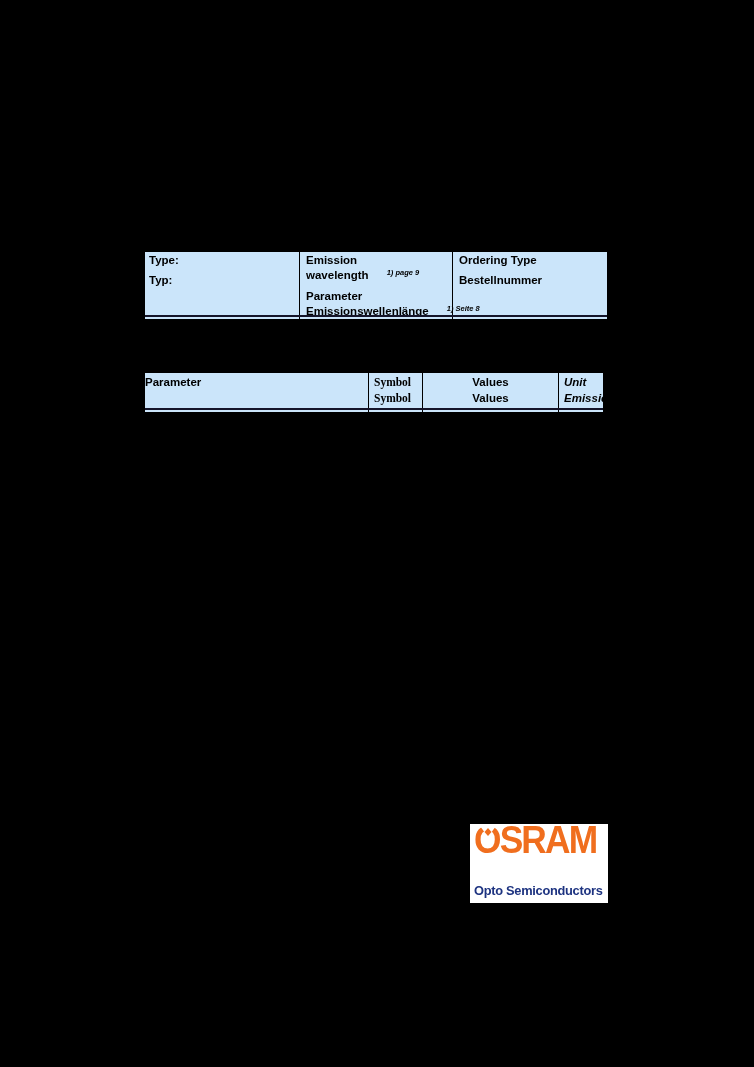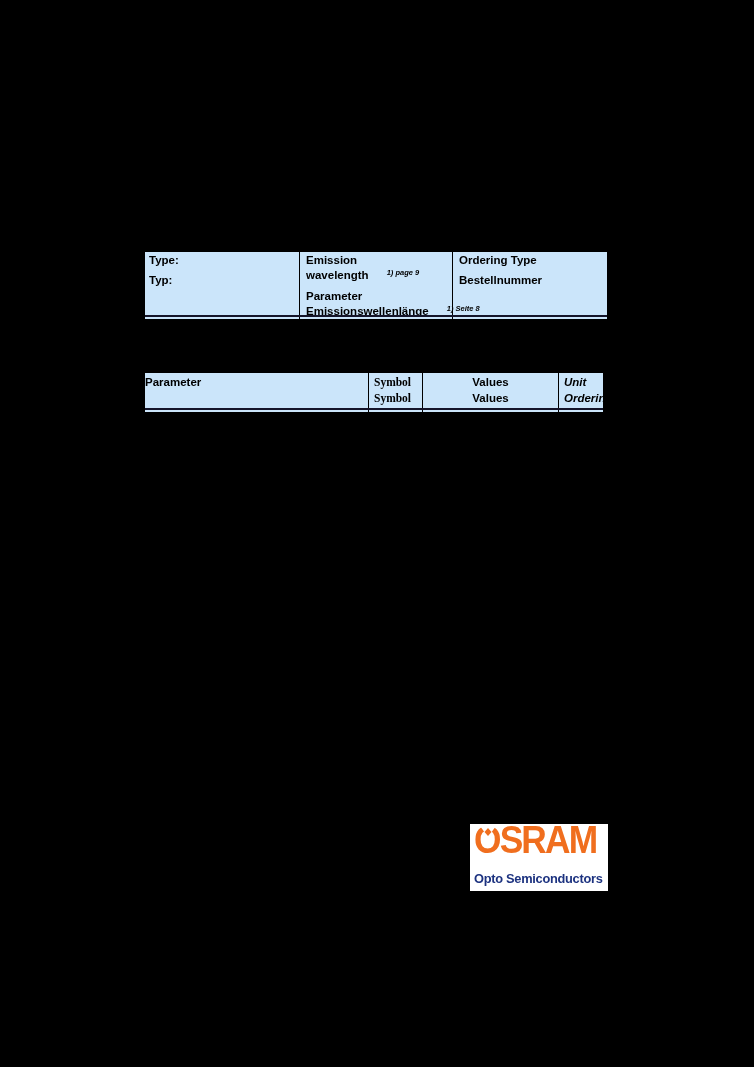--- a/index.html
+++ b/index.html
@@ -87,21 +87,21 @@
   #param-table .c2 { left: 224px; width: 53px;  padding-left: 5px; font-family: Liberation Serif, serif; }
   #param-table .c3 { left: 278px; width: 135px; text-align: center; }
   #param-table .c4 { left: 414px; width: 44px;  padding-left: 5px; font-style: italic; }
 
   
   #logo {
     position: absolute;
     left: 470px;
     top: 824px;
     width: 138px;
-    height: 67px;
+    height: 79px;
     background: #FFFFFF;
   }
   .brand {
     position: absolute;
     left: 4px;
     top: -4px;
     font-size: 38px;
     font-weight: bold;
     letter-spacing: -2px;
     color: #F06E1E;
@@ -174,21 +174,21 @@
   <div class="cell c2">
     <div class="line">Symbol</div>
     <div class="line">Symbol</div>
   </div>
   <div class="cell c3">
     <div class="line">Values</div>
     <div class="line">Values</div>
   </div>
   <div class="cell c4">
     <div class="line">Unit</div>
-    <div class="line">Ordering</div>
+    <div class="line">Emission</div>
   </div>
 
   <div class="bottom-rule"></div>
 </div>
 
 <div id="logo">
   <div class="brand">OSRAM</div>
   <svg class="o-notch" viewBox="0 0 16 12" xmlns="http://www.w3.org/2000/svg">
     <polygon points="0,0 16,0 8,11" fill="#FFFFFF"></polygon>
     <polygon points="8,2 11.5,6 8,10 4.5,6" fill="#F06E1E"></polygon>

